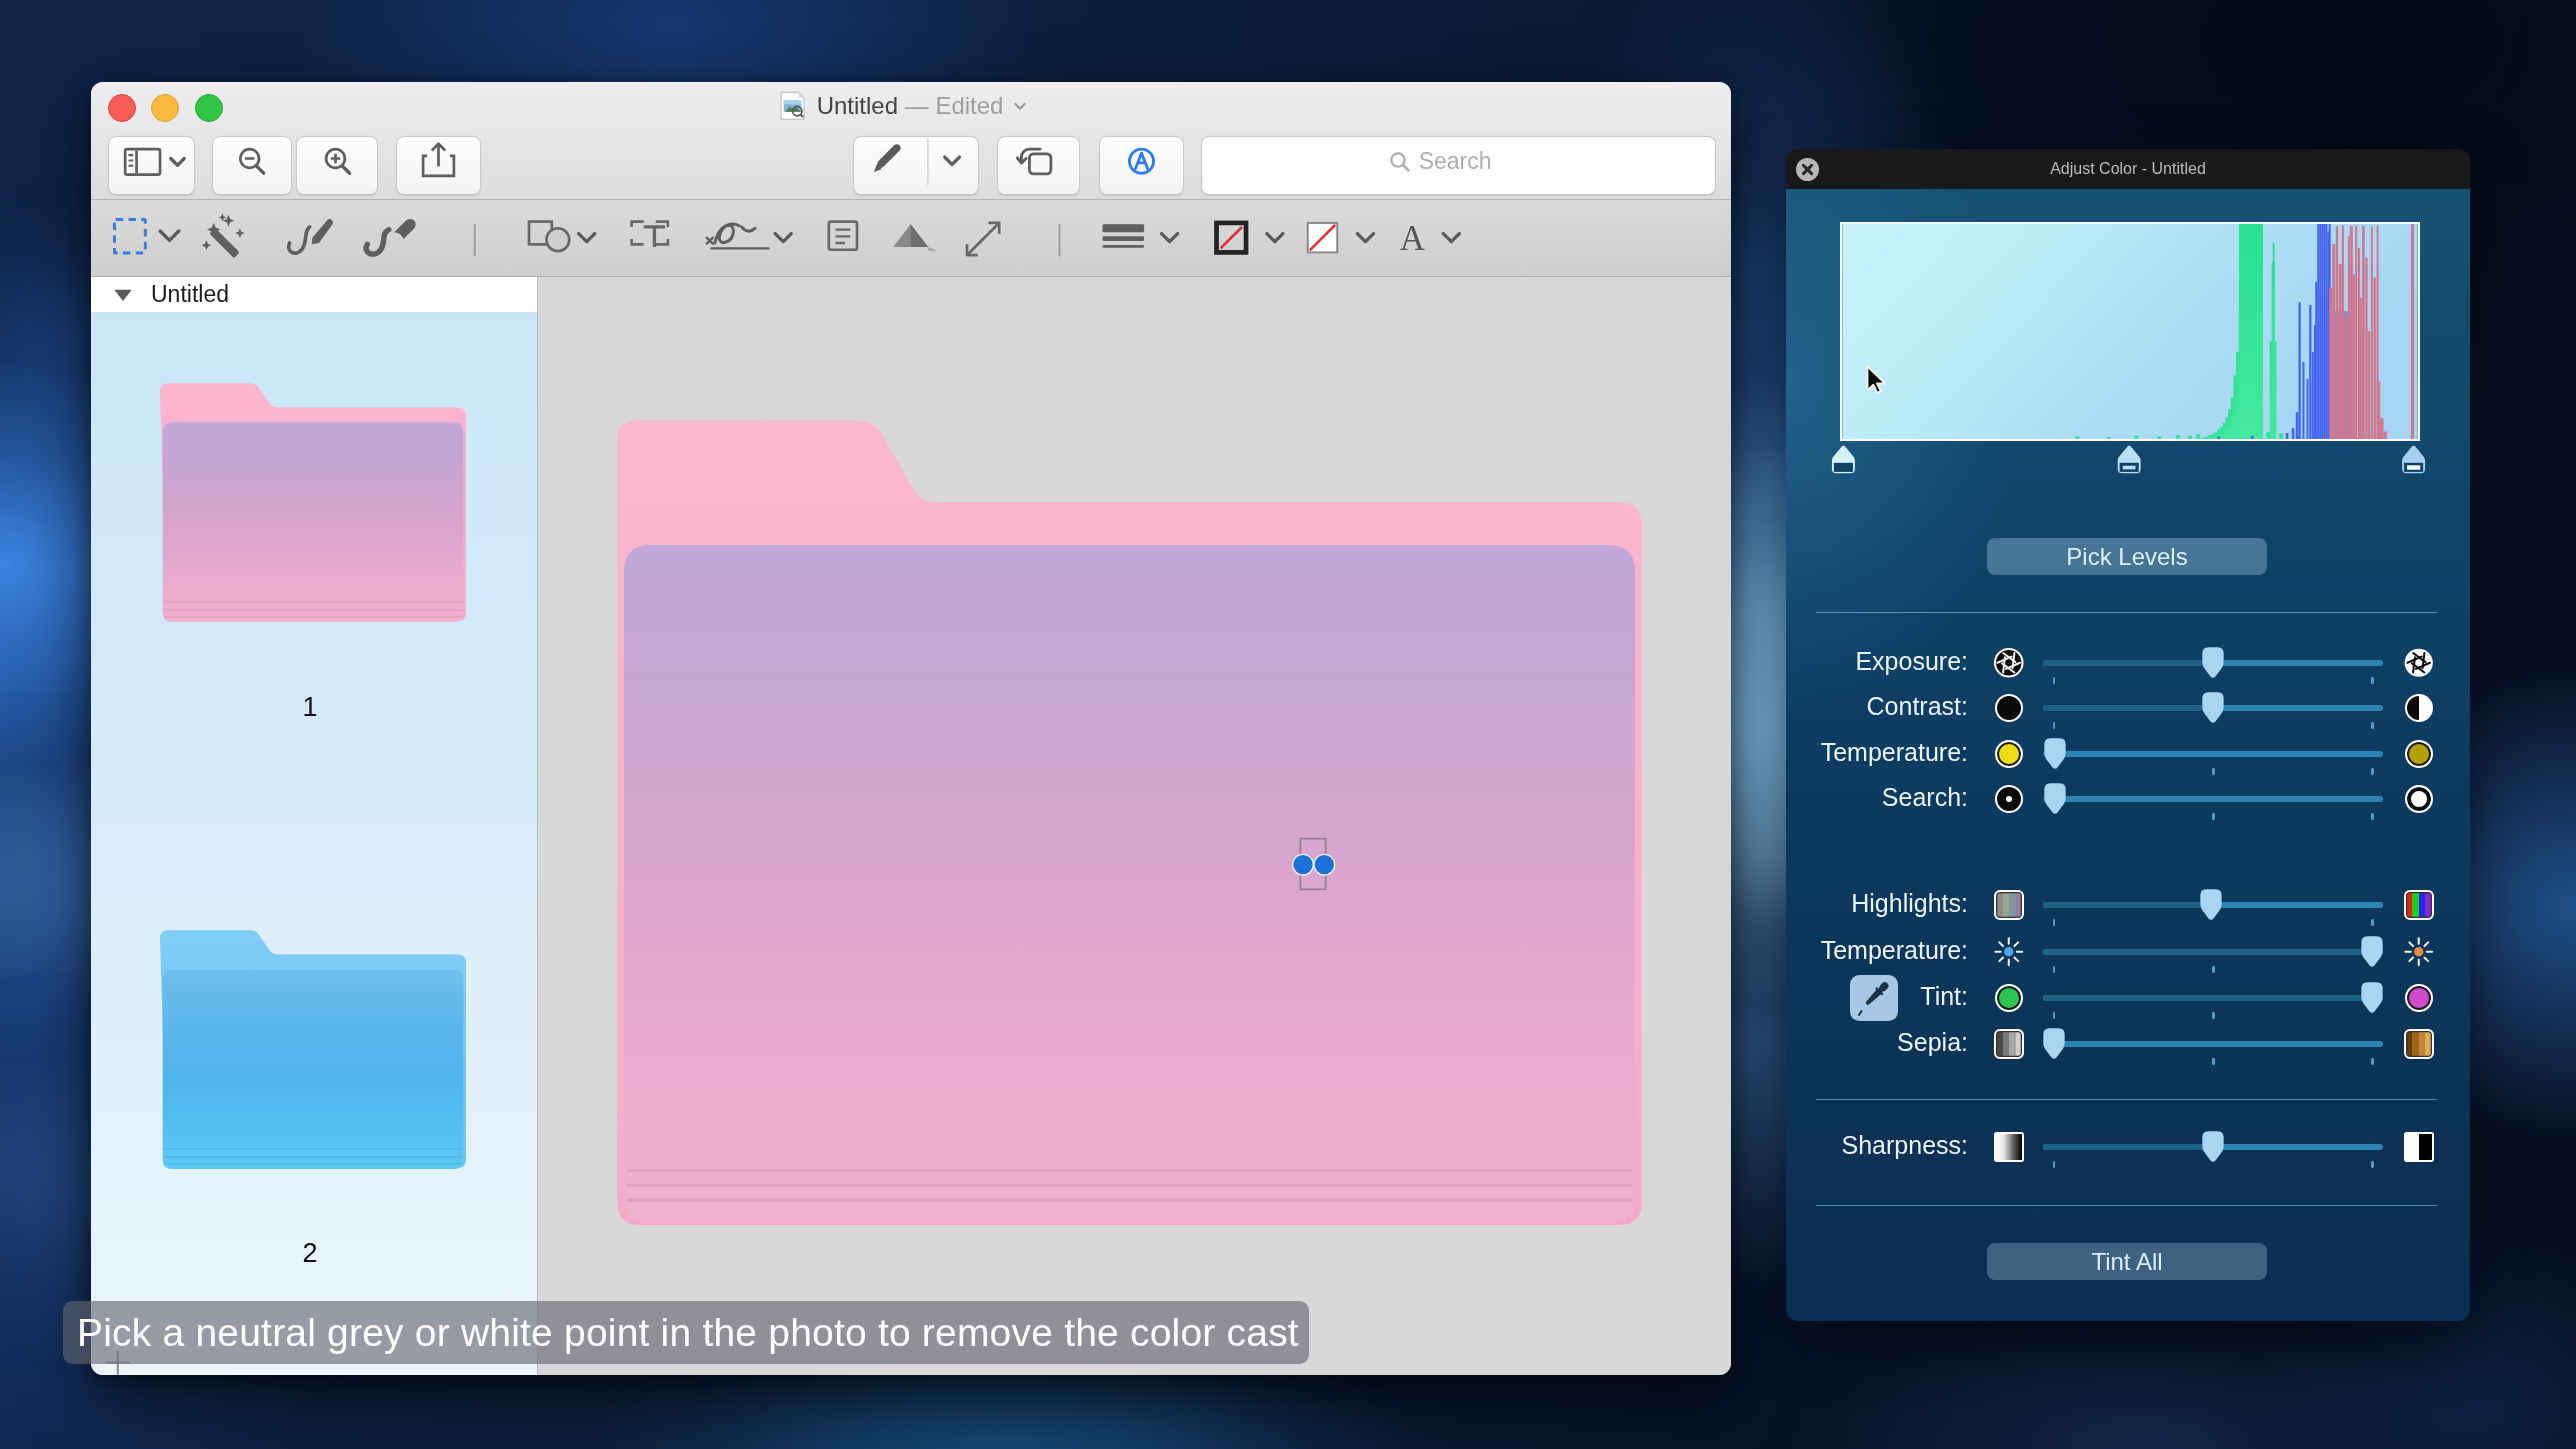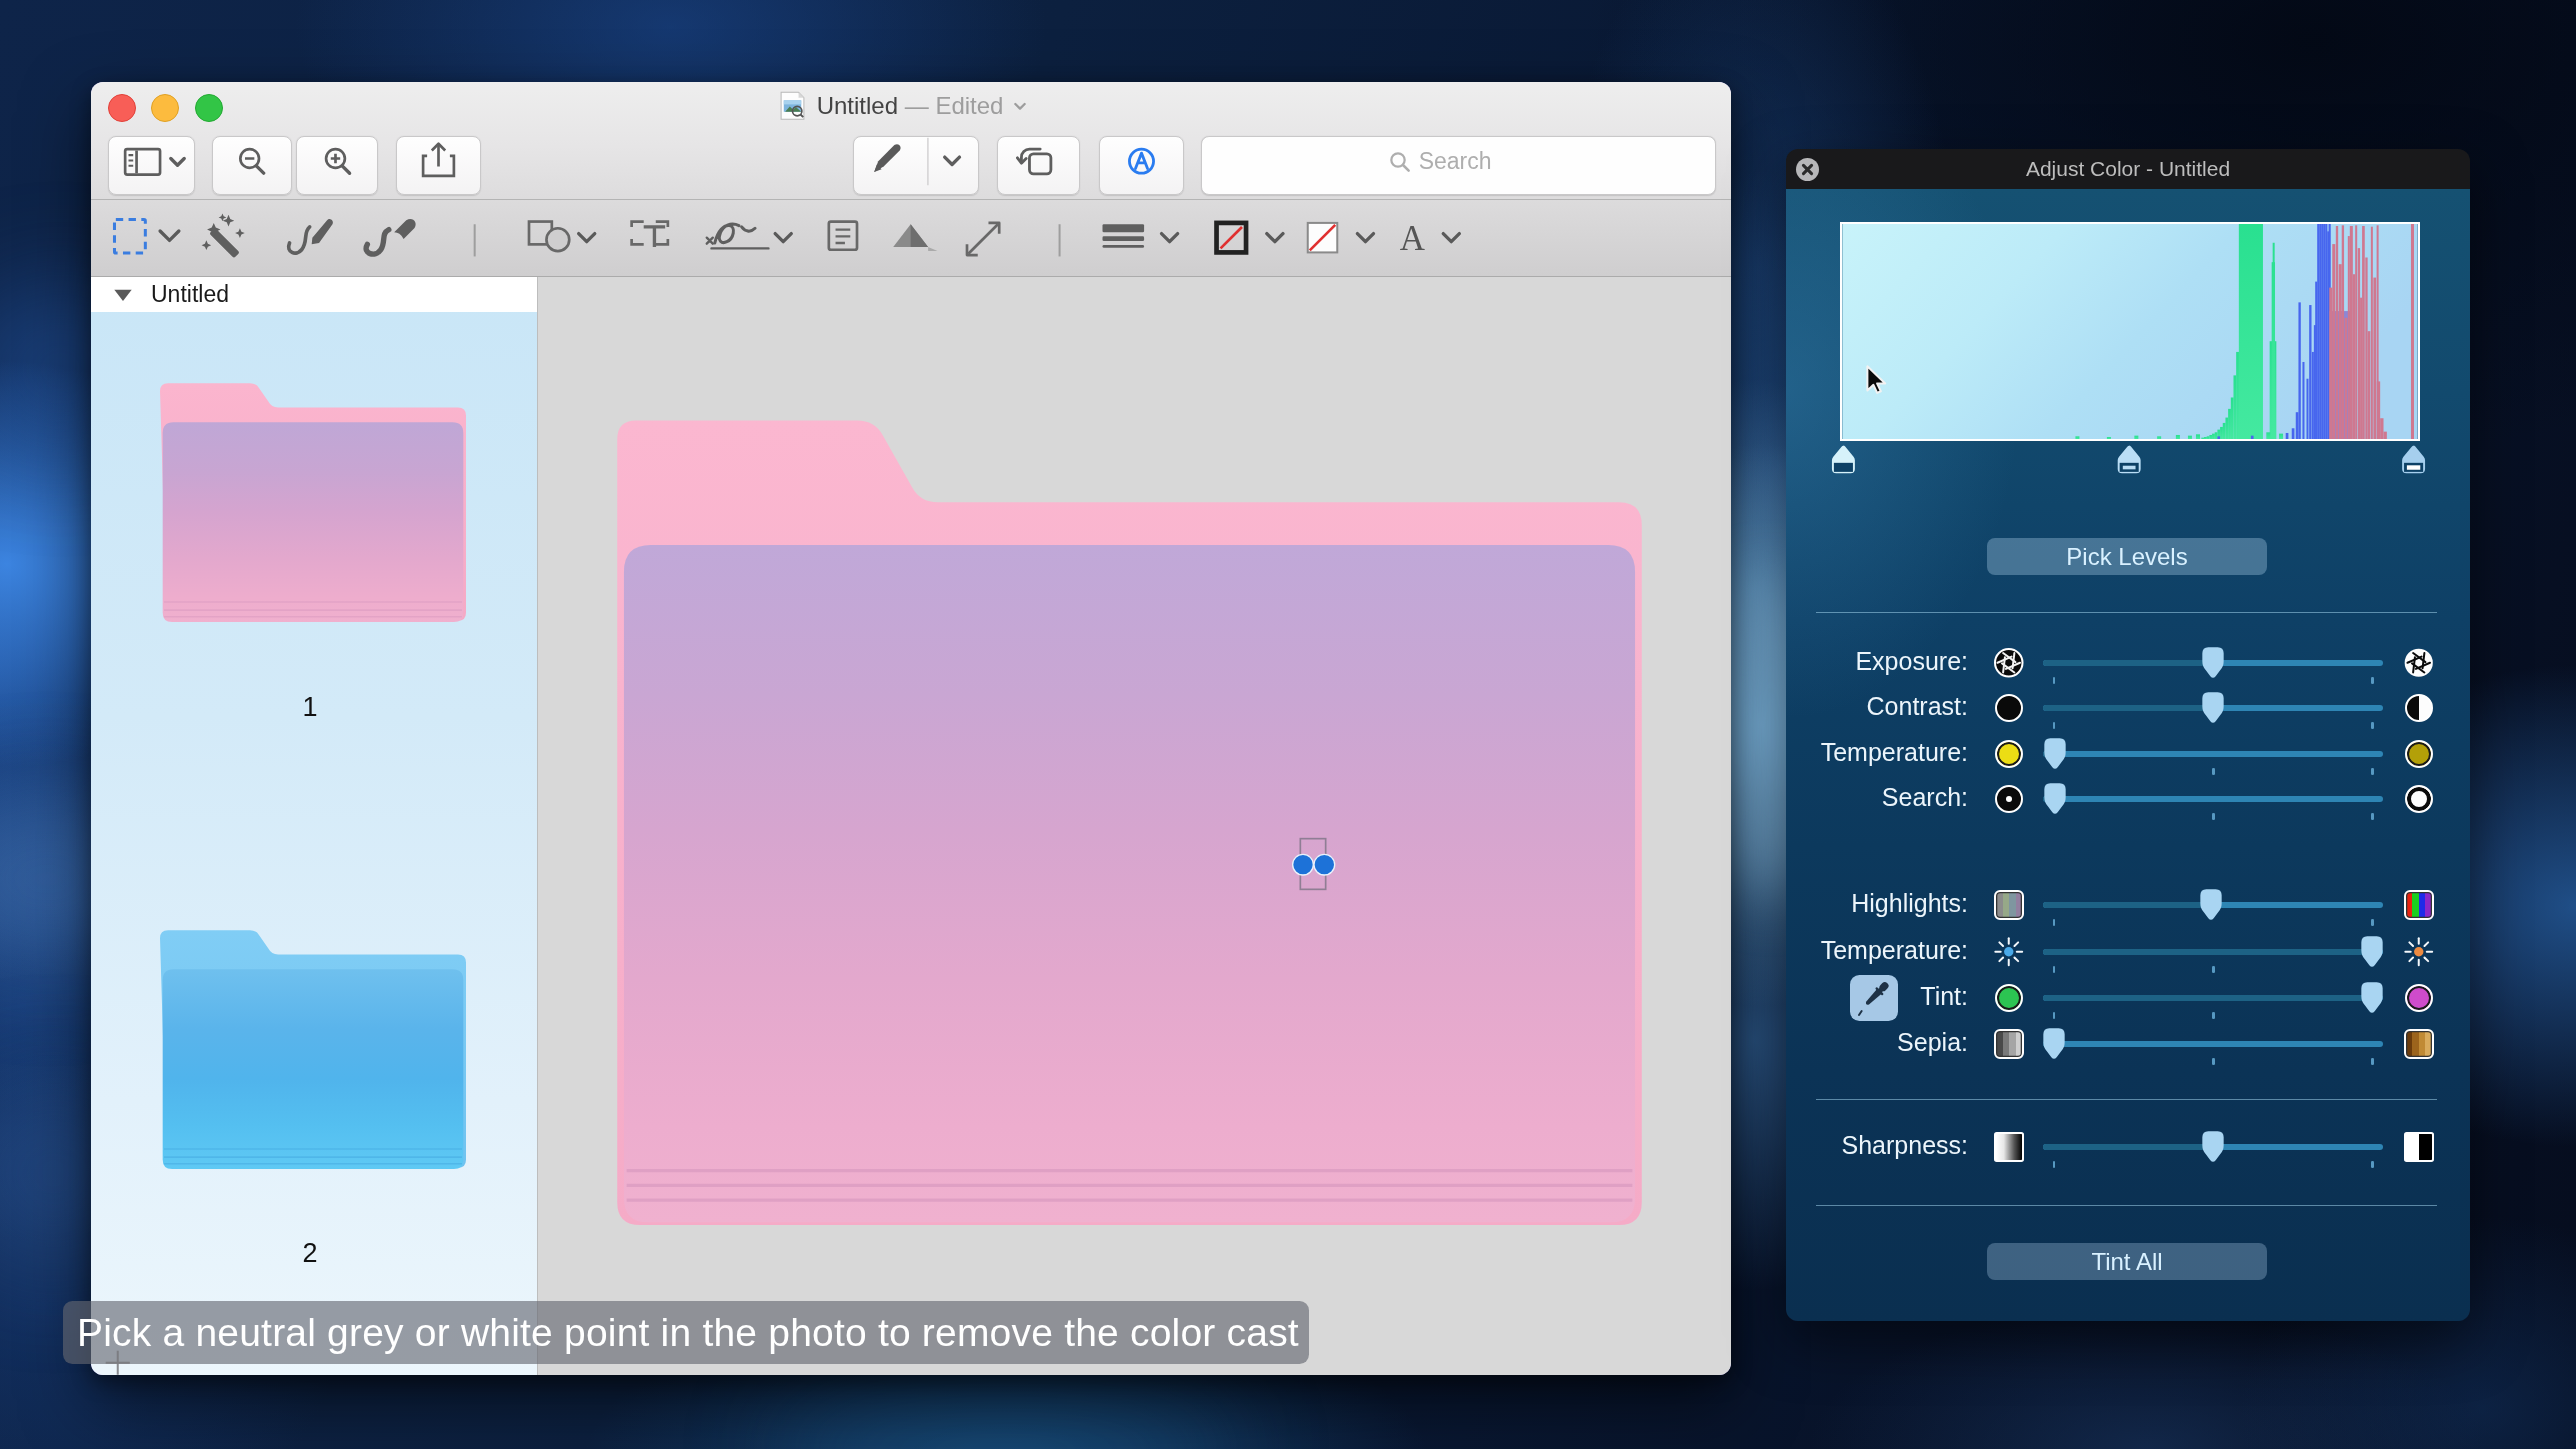--- a/index.html
+++ b/index.html
@@ -38,21 +38,21 @@
 #mbar{position:absolute;left:0;top:118px;width:100%;height:76px;background:linear-gradient(180deg,#dcdbdc,#cfcecf);border-bottom:0.7px solid #ababab;}
 
 #side{position:absolute;left:0;top:195px;width:447px;bottom:0;border-right:0.7px solid #bdbdbd;box-sizing:border-box;background:linear-gradient(180deg,#c9e6f7 0%,#d3eaf8 40%,#e2f1fb 75%,#ecf6fc 100%);}
 #shead{position:absolute;left:0;top:0;width:100%;height:35px;background:#fff;color:#1a1a1a;font-size:23px;display:flex;align-items:center;}
 #canvas{position:absolute;left:447px;top:195px;right:0;bottom:0;background:#d8d8d8;}
 .flabel{position:absolute;color:#111;font-size:27px;width:134px;text-align:center;}
 
 #cap{position:absolute;left:63px;top:1301px;width:1246px;height:63px;border-radius:9.4px;background:rgba(100,103,112,.63);color:#fff;font-size:39px;letter-spacing:0.2px;display:flex;align-items:center;padding-left:14px;box-sizing:border-box;}
 
 #panel{position:absolute;left:1786px;top:149px;width:684px;height:1172px;border-radius:12px;overflow:hidden;box-shadow:0 20px 54px rgba(0,0,0,.5);}
-#ptitle{position:absolute;left:0;top:0;width:100%;height:40px;background:#19191b;color:#bdbdbd;font-size:21px;display:flex;align-items:center;justify-content:center;}
+#ptitle{position:absolute;left:0;top:0;width:100%;height:40px;background:#19191b;color:#bdbdbd;font-size:16px;display:flex;align-items:center;justify-content:center;}
 #pclose{position:absolute;left:10px;top:8.7px;width:23px;height:23px;border-radius:50%;background:#b7b7b9;}
 #pbody{position:absolute;left:0;top:40px;width:100%;bottom:0;
 background:
 radial-gradient(335px 470px at 0px 201px, rgba(64,140,190,.35), rgba(64,140,190,0) 70%),
 linear-gradient(180deg,#155172 0%,#124a6e 18%,#0e4066 38%,#0c395d 58%,#0b3356 78%,#0a2f50 100%);}
 .psep{position:absolute;left:30px;width:621px;height:1.3px;background:rgba(160,210,235,.55);}
 .prow{position:absolute;left:0;width:100%;height:0;}
 .plab{position:absolute;right:502px;top:-16px;font-size:25px;color:#ecf5fb;white-space:nowrap;}
 .ptrack{position:absolute;left:257px;top:-3.4px;width:340px;height:6.7px;border-radius:3.4px;background:#2e85b4;}
 .ptrack .fill{position:absolute;left:0;top:0;height:6.7px;border-radius:3.4px;background:#1d6285;}

